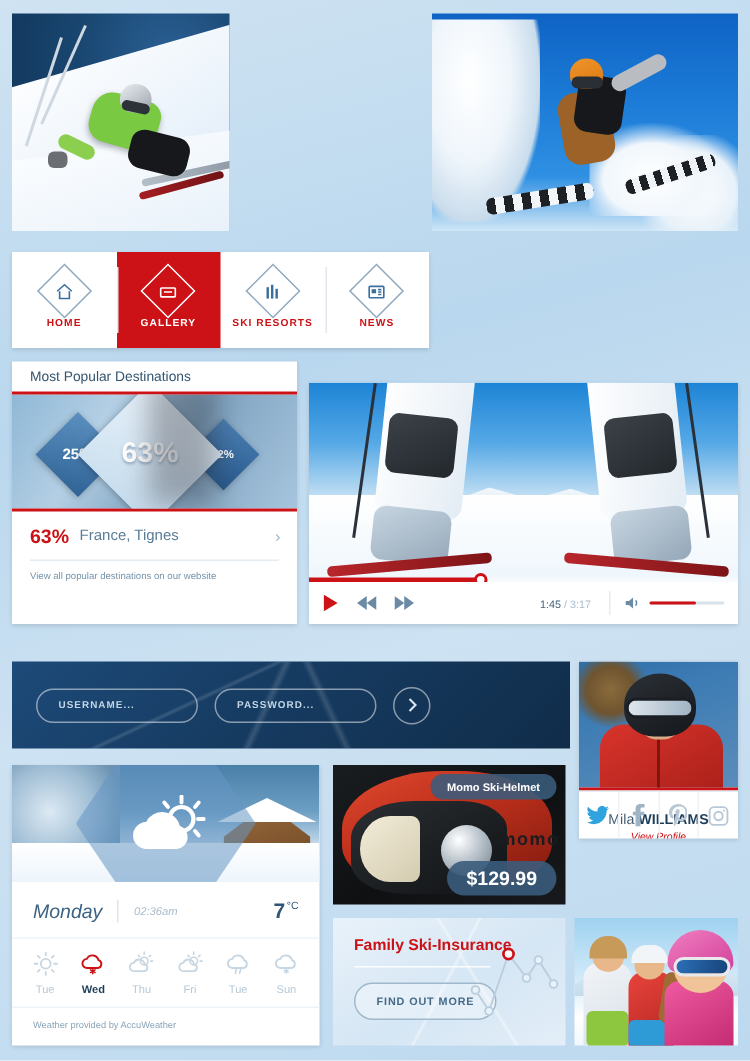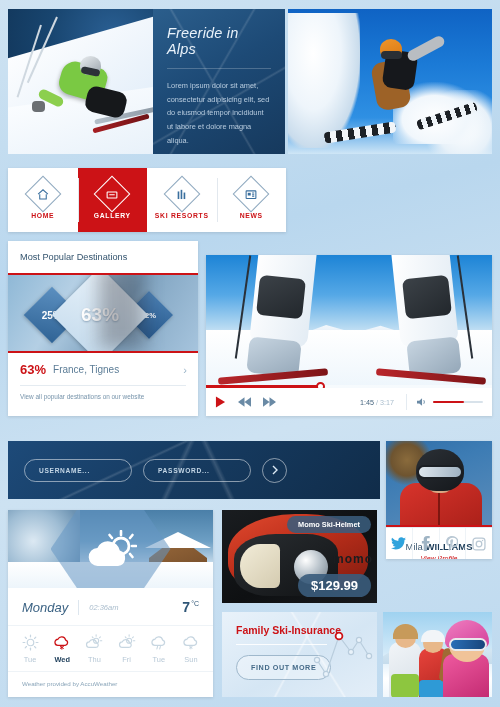--- a/index.html
+++ b/index.html
@@ -106,21 +106,21 @@
     align-items:center;justify-content:center;gap:2px;}
   .select.white .sel-btn{background:#8fb4d2;}
   .select.blue .sel-btn{background:#fff;}
   .sel-line{width:9px;height:1.6px;border-radius:1px;}
   .select.white .sel-line{background:#fff;}
   .select.blue .sel-line{background:#6d9cc0;}
 
   
   .popular{position:absolute;left:8px;top:241px;width:190px;height:175px;background:#fff;
     box-shadow:0 1px 3px rgba(0,0,0,.12);}
-  .pop-head{height:32px;display:flex;align-items:center;padding-left:12px;font-size:9.2px;color:#35556f;}
+  .pop-head{height:20px;display:flex;align-items:center;padding-left:12px;font-size:9.2px;color:#35556f;}
   .pop-band{position:relative;height:80px;border-top:2px solid #cc1216;border-bottom:2px solid #cc1216;
     background:linear-gradient(120deg,#8fb8d6 0%,#b4cfe4 30%,#7fa3c0 58%,#a6c4dd 100%);overflow:hidden;}
   .pop-band::after{content:"";position:absolute;left:48%;top:-14%;width:46px;height:112%;background:rgba(40,40,50,.35);filter:blur(9px);}
   .dia{position:absolute;transform:rotate(45deg);display:flex;align-items:center;justify-content:center;
     box-shadow:0 1px 4px rgba(0,0,0,.25);}
   .dia span{transform:rotate(-45deg);font-weight:bold;color:#fff;}
   .dia-a{left:24px;top:20px;width:40px;height:40px;background:linear-gradient(145deg,#5b8fc0,#2f6395);}
   .dia-a span{font-size:10px;}
   .dia-b{left:58px;top:6px;width:68px;height:68px;background:linear-gradient(150deg,#e8f2fa,#c3daec);}
   .dia-b span{font-size:19px;color:#ffffff;text-shadow:0 1px 2px rgba(90,120,150,.55);}
@@ -300,26 +300,20 @@
       <div class="hl-ski"></div>
       <div class="hl-ski2"></div>
       <div class="hl-body"></div>
       <div class="hl-body2"></div>
       <div class="hl-arm"></div>
       <div class="hl-glove"></div>
       <div class="hl-helmet"></div>
       <div class="hl-visor"></div>
     </div>
 
-    <div class="hero-mid">
-      <div class="hero-title">Freeride in Alps</div>
-      <div class="hero-rule"></div>
-      <div class="hero-text">Lorem ipsum dolor sit amet, consectetur adipisicing elit, sed do eiusmod tempor incididunt ut labore et dolore magna aliqua.</div>
-
-    </div>
 
     <div class="hero-right">
       <div class="hr-tree"></div>
       <div class="hr-tree2"></div>
       <div class="hr-spray"></div>
       <div class="hr-board"></div>
       <div class="hr-board2"></div>
       <div class="hr-body"></div>
       <div class="hr-torso"></div>
       <div class="hr-arm"></div>

